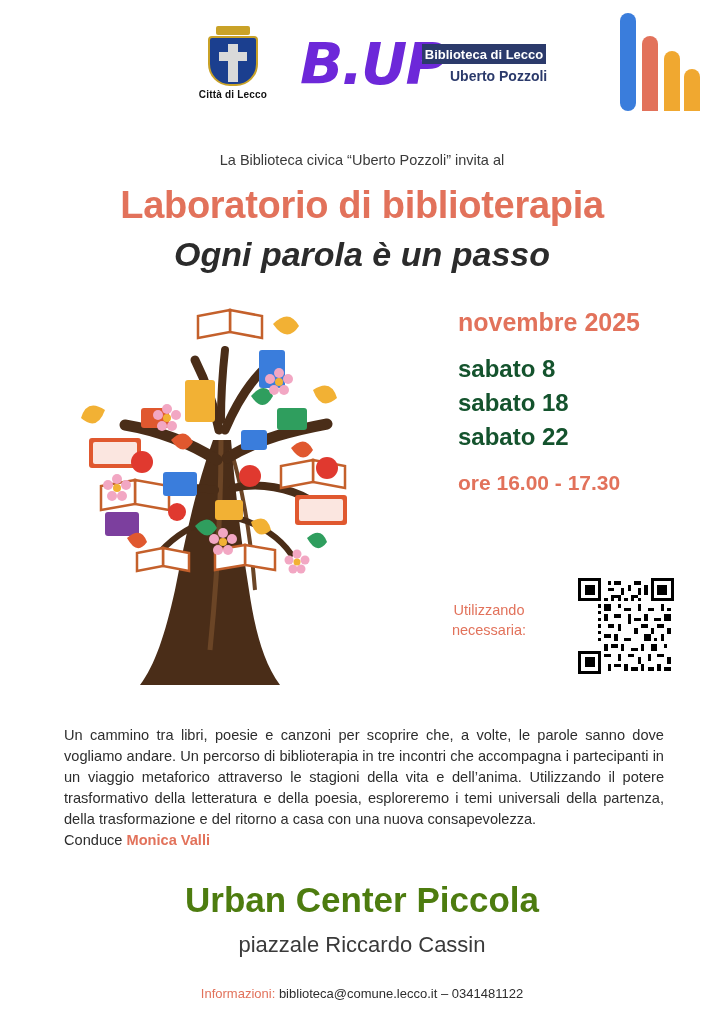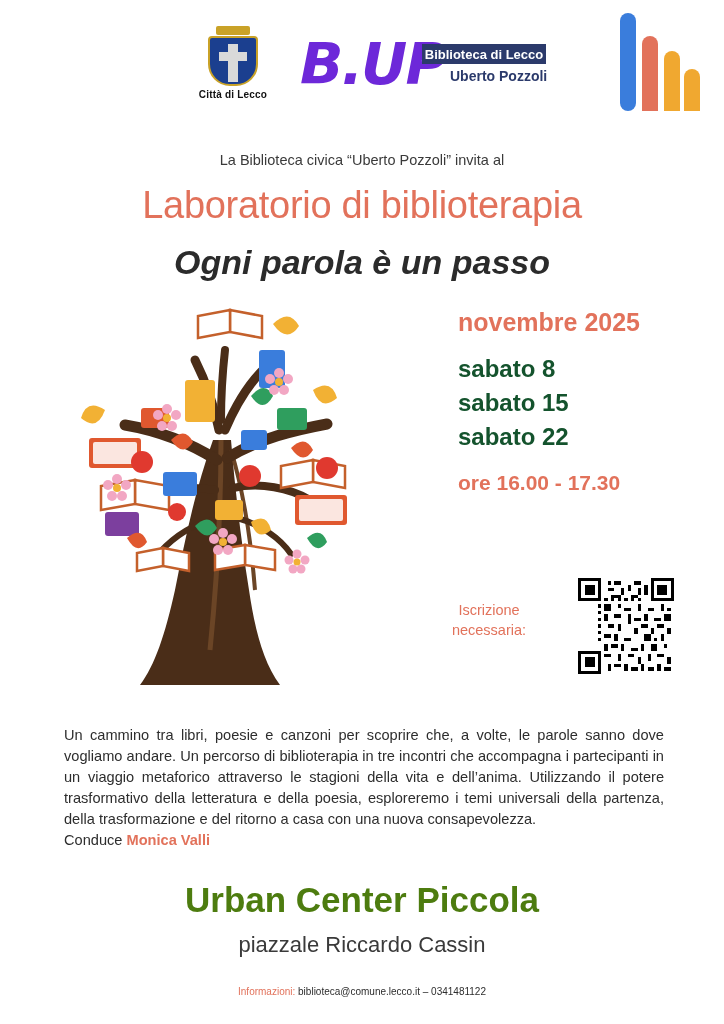--- a/index.html
+++ b/index.html
@@ -64,26 +64,26 @@
   .bars { position:absolute; left:620px; top:6px; width:80px; height:105px; }
   .bars span { position:absolute; bottom:0; width:16px; border-radius:8px 8px 0 0; }
   .bars .b1 { left:0;  height:98px; background:#3a7ddc; border-radius:8px; }
   .bars .b2 { left:22px; height:75px; background:#e2725b; border-radius:8px 8px 0 0;}
   .bars .b3 { left:44px; height:60px; background:#f0a830; border-radius:8px 8px 0 0;}
   .bars .b4 { left:64px; height:42px; background:#f0a830; border-radius:8px 8px 0 0;}
 
   
   .invite { text-align:center; font-size:14.5px; color:#3a3a3a; margin-top:22px; }
   .title1 {
-    text-align:center; font-size:38px; font-weight:normal; color:#e2725b;
+    text-align:center; font-size:38px; font-weight:bold; color:#e2725b;
     margin-top:16px; letter-spacing:-.3px;
   }
   .title2 {
     text-align:center; font-size:34px; font-weight:bold; font-style:italic; color:#2b2b2b;
-    margin-top:16px;
+    margin-top:8px;
   }
 
   
   .dates { position:absolute; right:84px; top:308px; text-align:left; }
   .dates .month { font-size:25px; font-weight:bold; color:#e2725b; margin-bottom:18px; }
   .dates .d { font-size:24px; font-weight:bold; color:#14532d; margin-bottom:6px; }
   .dates .time { font-size:21px; font-weight:bold; color:#e2725b; margin-top:20px; }
 
   
   .tree { position:absolute; left:45px; top:290px; width:360px; height:420px; }
@@ -108,21 +108,21 @@
   .venue {
     position:absolute; left:0; right:0; top:880px; text-align:center;
     font-size:35px; font-weight:bold; color:#4d7c0f;
   }
   .address {
     position:absolute; left:0; right:0; top:932px; text-align:center;
     font-size:22px; color:#3a3a3a;
   }
   .info {
     position:absolute; left:0; right:0; top:986px; text-align:center;
-    font-size:10px; color:#e2725b;
+    font-size:13px; color:#e2725b;
   }
   .info .mail { color:#2d2d2d; }
 </style>
 </head>
 <body>
 
 <div class="poster">
 
   <div class="header">
 
@@ -267,28 +267,28 @@
               <circle r="3.5" fill="#f2b134"></circle>
             </g>
         </g>
       </g>
     </svg>
   </div>
 
   <div class="dates">
     <div class="month">novembre 2025</div>
     <div class="d">sabato 8</div>
-    <div class="d">sabato 15</div>
+    <div class="d">sabato 18</div>
     <div class="d">sabato 22</div>
     <div class="time">ore 16.00 - 17.30</div>
   </div>
 
   <div class="qr-wrap">
     <div class="qr-label">
-      <div>Iscrizione</div>
+      <div>Utilizzando</div>
       <div>necessaria:</div>
     </div>
     <div class="qr">
       <svg width="96" height="96" viewBox="0 0 29 29" shape-rendering="crispEdges">
         <rect width="29" height="29" fill="#fff"></rect>
         <g fill="#000">
 
           <rect x="0" y="0" width="7" height="1"></rect>
             <rect x="0" y="6" width="7" height="1"></rect>
           <rect x="0" y="0" width="1" height="7"></rect>

